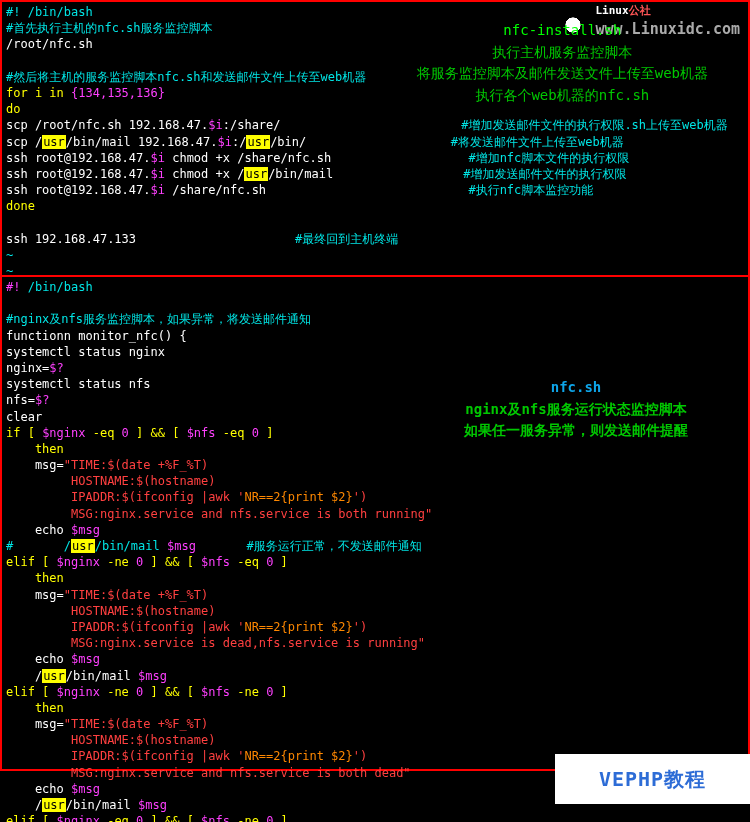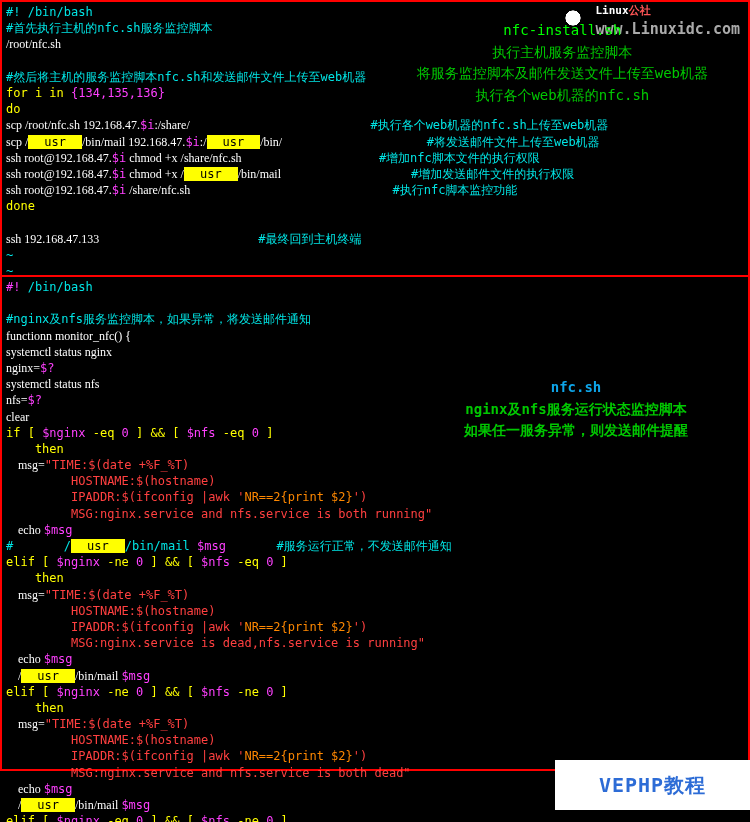--- a/index.html
+++ b/index.html
@@ -16,34 +16,34 @@
   .terminal {
     border: 2px solid #f00;
     background: #000;
     padding: 2px 4px;
     margin: 0;
     position: relative;
   }
   .term1 { height: 276px; border-bottom: 1px solid #f00; }
   .term2 { height: 495px; border-top: 1px solid #f00; }
   .c-cyan { color: #00e5e5; margin-top: 40px; }
-  .c-white { color: #fff; font-family: Liberation Serif, serif; }
+  .c-white { color: #fff; }
   .c-yellow { color: #ffff00; text-align: center; }
   .c-red { color: #ff4040; }
   .c-magenta { color: #ff40ff; }
   .c-orange { color: #ff8800; }
-  .hl { background: #ffff00; color: #000; padding: 0 16px; }
+  .hl { background: #ffff00; color: #000; padding: 0 1px; }
   pre { margin:0; font-family: inherit; }
   .watermark {
     position: absolute;
     right: 8px; top: 2px;
     color: #fff;
     font-size: 11px;
     font-weight: bold;
-    display:flex; align-items:flex-start; gap:11px;
+    display:flex; align-items:flex-end; gap:11px;
   }
   .tux {
     width: 24px; height: 28px;
     display:inline-block;
     background: radial-gradient(circle,#fff 40%,#000 42%);
     border-radius:50% 50% 40% 40%;
     position:relative;
   }
   .callout1 {
     position:absolute; right:40px; top:18px;
@@ -51,21 +51,21 @@
     font-weight:normal; line-height:1.55;
   }
   .callout1 .ttl { color:#0f0; }
   .callout2 {
     position:absolute; right:60px; top:100px;
     text-align:center; color:#00c800; font-size:14px;
     font-weight:bold; line-height:1.55;
   }
   .footer {
     position:absolute;
-    right:0; bottom:12px;
+    right:0; bottom:18px;
     width:195px; height:50px;
     background:#fff;
     color:#2d6cd6;
     font-size:20px; font-weight:bold;
     display:flex; align-items:center; justify-content:center;
     letter-spacing:1px;
   }
 </style>
 </head>
 <body>
@@ -86,21 +86,21 @@
     <div>执行各个web机器的nfc.sh</div>
   </div>
 
   <pre><span class="c-cyan">#! /bin/bash</span>
 <span class="c-cyan">#首先执行主机的nfc.sh服务监控脚本</span>
 <span class="c-white">/root/nfc.sh</span>
 
 <span class="c-cyan">#然后将主机的服务监控脚本nfc.sh和发送邮件文件上传至web机器</span>
 <span class="c-yellow">for i in </span><span class="c-magenta">{134,135,136}</span>
 <span class="c-yellow">do</span>
-<span class="c-white">scp /root/nfc.sh 192.168.47.</span><span class="c-magenta">$i</span><span class="c-white">:/share/</span>                         <span class="c-cyan">#执行各个web机器的nfc.sh上传至web机器</span>
+<span class="c-white">scp /root/nfc.sh 192.168.47.</span><span class="c-magenta">$i</span><span class="c-white">:/share/</span>                         <span class="c-cyan">#增加发送邮件文件的执行权限.sh上传至web机器</span>
 <span class="c-white">scp /</span><span class="hl">usr</span><span class="c-white">/bin/mail 192.168.47.</span><span class="c-magenta">$i</span><span class="c-white">:/</span><span class="hl">usr</span><span class="c-white">/bin/</span>                    <span class="c-cyan">#将发送邮件文件上传至web机器</span>
 <span class="c-white">ssh root@192.168.47.</span><span class="c-magenta">$i</span><span class="c-white"> chmod +x /share/nfc.sh</span>                   <span class="c-cyan">#增加nfc脚本文件的执行权限</span>
 <span class="c-white">ssh root@192.168.47.</span><span class="c-magenta">$i</span><span class="c-white"> chmod +x /</span><span class="hl">usr</span><span class="c-white">/bin/mail</span>                  <span class="c-cyan">#增加发送邮件文件的执行权限</span>
 <span class="c-white">ssh root@192.168.47.</span><span class="c-magenta">$i</span><span class="c-white"> /share/nfc.sh</span>                            <span class="c-cyan">#执行nfc脚本监控功能</span>
 <span class="c-yellow">done</span>
 
 <span class="c-white">ssh 192.168.47.133</span>                      <span class="c-cyan">#最终回到主机终端</span>
 <span class="c-cyan">~</span>
 <span class="c-cyan">~</span>
 <span class="c-cyan">~</span></pre>

